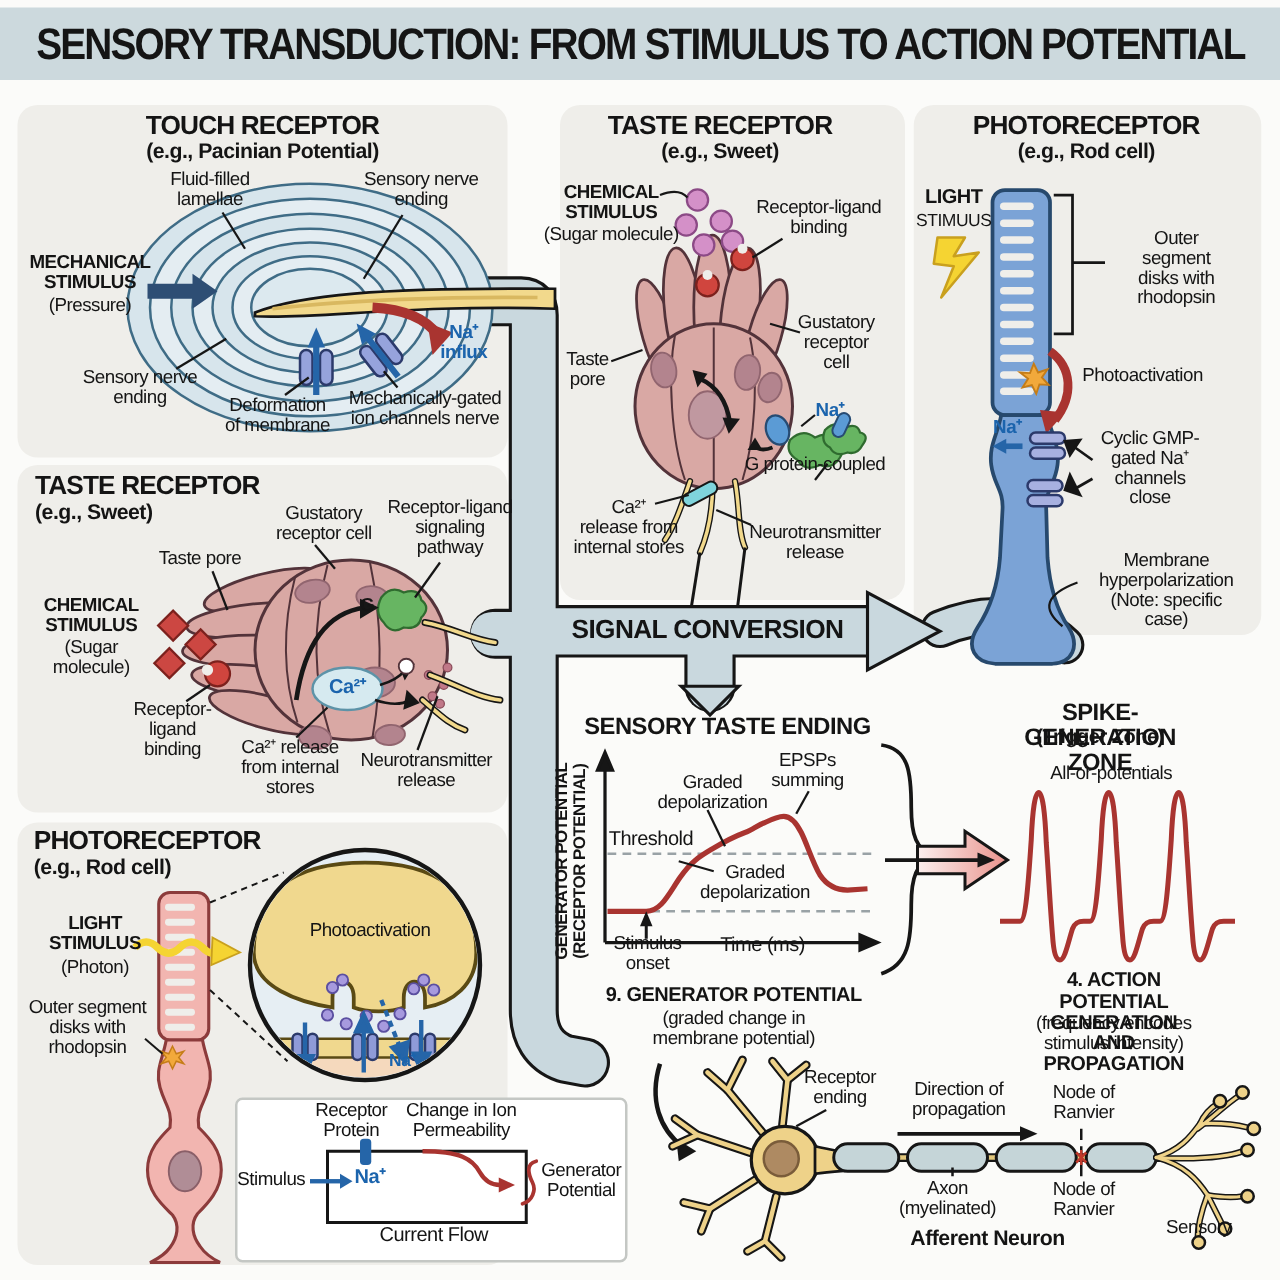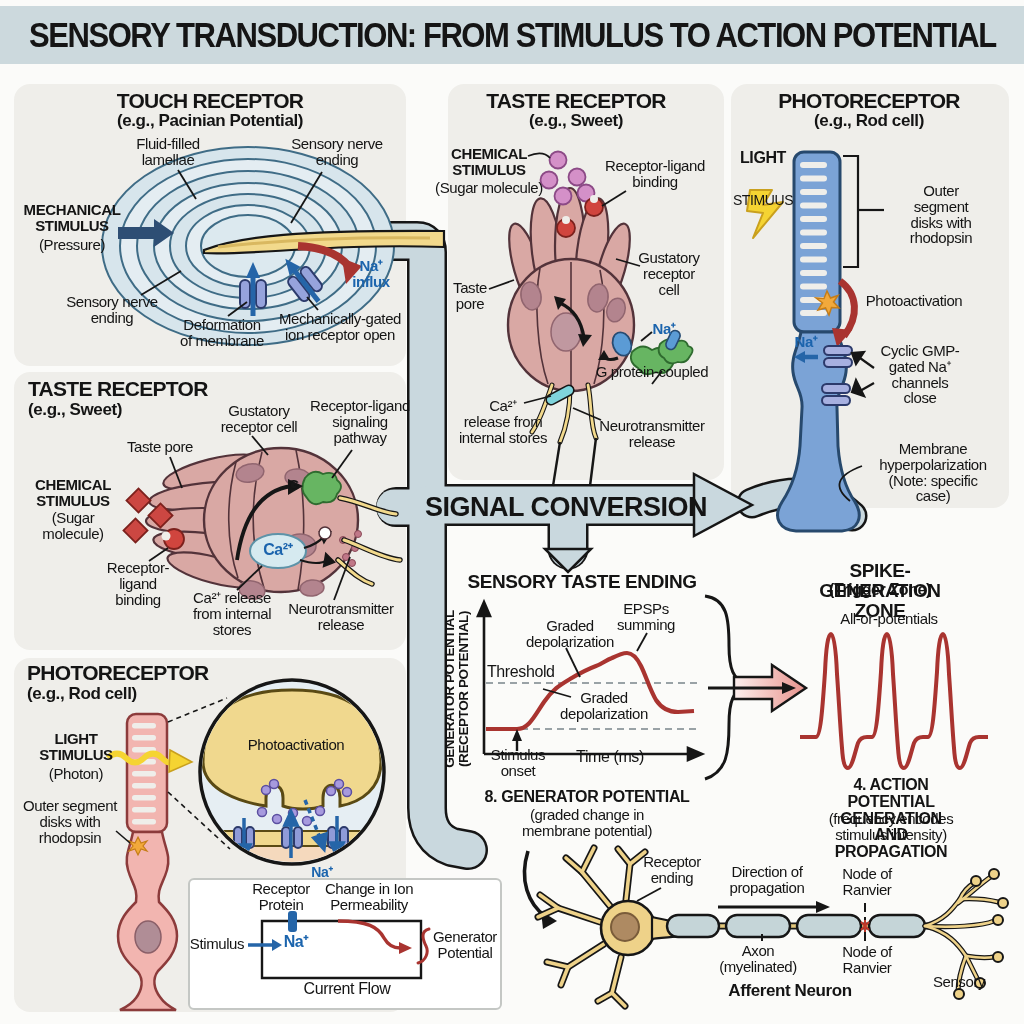--- a/index.html
+++ b/index.html
@@ -19,23 +19,23 @@
   svg.art{position:absolute;left:0;top:0;z-index:2;}
   .lb{position:absolute;z-index:3;font-size:15px;line-height:1.05;letter-spacing:-0.4px;
       text-align:center;white-space:pre-line;transform:translateX(-50%);}
   .lb.l{transform:none;text-align:left;}
   .b{font-weight:bold;}
   .blue{color:#1b64ad;}
   .h1{font-size:21px;font-weight:bold;letter-spacing:-0.7px;}
   .h2{font-size:17px;font-weight:bold;letter-spacing:-0.4px;}
   .s19{font-size:19px;}
   .s16{font-size:16px;}
-  .s14{font-size:14px;margin-top:24px;}
+  .s14{font-size:14px;}
   .rot{transform:translate(-50%,-50%) rotate(-90deg);font-size:13.5px;font-weight:bold;}
-  .sc{font-size:27px;font-weight:bold;letter-spacing:-0.5px;}
+  .sc{font-size:21px;font-weight:bold;letter-spacing:-0.5px;}
 </style>
 </head>
 <body>
 
 <div class="banner">
   <div class="bt">SENSORY TRANSDUCTION: FROM STIMULUS TO ACTION POTENTIAL</div>
 </div>
 
 <div class="panel" id="p-touch"></div>
 <div class="panel" id="p-tastetop"></div>
@@ -453,21 +453,21 @@
 <div class="lb" style="left:337px;top:136px">Sensory nerve
 ending</div>
 <div class="lb b" style="left:72px;top:202px">MECHANICAL
 STIMULUS</div>
 <div class="lb" style="left:72px;top:237px">(Pressure)</div>
 <div class="lb" style="left:112px;top:294px">Sensory nerve
 ending</div>
 <div class="lb" style="left:222px;top:317px">Deformation
 of membrane</div>
 <div class="lb" style="left:340px;top:311px">Mechanically-gated
-ion receptor open</div>
+ion channels nerve</div>
 <div class="lb b blue" style="left:371px;top:258px">Na⁺
 influx</div>
 
 <div class="lb h1" style="left:576px;top:90px">TASTE RECEPTOR</div>
 <div class="lb h2" style="left:576px;top:112px">(e.g., Sweet)</div>
 <div class="lb b" style="left:489px;top:146px">CHEMICAL
 STIMULUS</div>
 <div class="lb" style="left:489px;top:180px">(Sugar molecule)</div>
 <div class="lb" style="left:655px;top:158px">Receptor-ligand
 binding</div>
@@ -554,21 +554,21 @@
 <div class="lb" style="left:570px;top:618px">Graded
 depolarization</div>
 <div class="lb" style="left:646px;top:601px">EPSPs
 summing</div>
 <div class="lb l s16" style="left:487px;top:664px">Threshold</div>
 <div class="lb" style="left:604px;top:690px">Graded
 depolarization</div>
 <div class="lb" style="left:518px;top:747px">Stimulus
 onset</div>
 <div class="lb s16" style="left:610px;top:749px">Time (ms)</div>
-<div class="lb b s16" style="left:587px;top:789px">8. GENERATOR POTENTIAL</div>
+<div class="lb b s16" style="left:587px;top:789px">9. GENERATOR POTENTIAL</div>
 <div class="lb" style="left:587px;top:807px">(graded change in
 membrane potential)</div>
 
 <div class="lb b s19" style="left:880px;top:561px">SPIKE-GENERATION ZONE</div>
 <div class="lb b s16" style="left:880px;top:582px">(Trigger Zone)</div>
 <div class="lb" style="left:889px;top:611px">All-or-potentials</div>
 <div class="lb b s16" style="left:891px;top:777px">4. ACTION POTENTIAL
 GENERATION AND PROPAGATION</div>
 <div class="lb" style="left:891px;top:811px">(frequency encodes
 stimulus intensity)</div>

